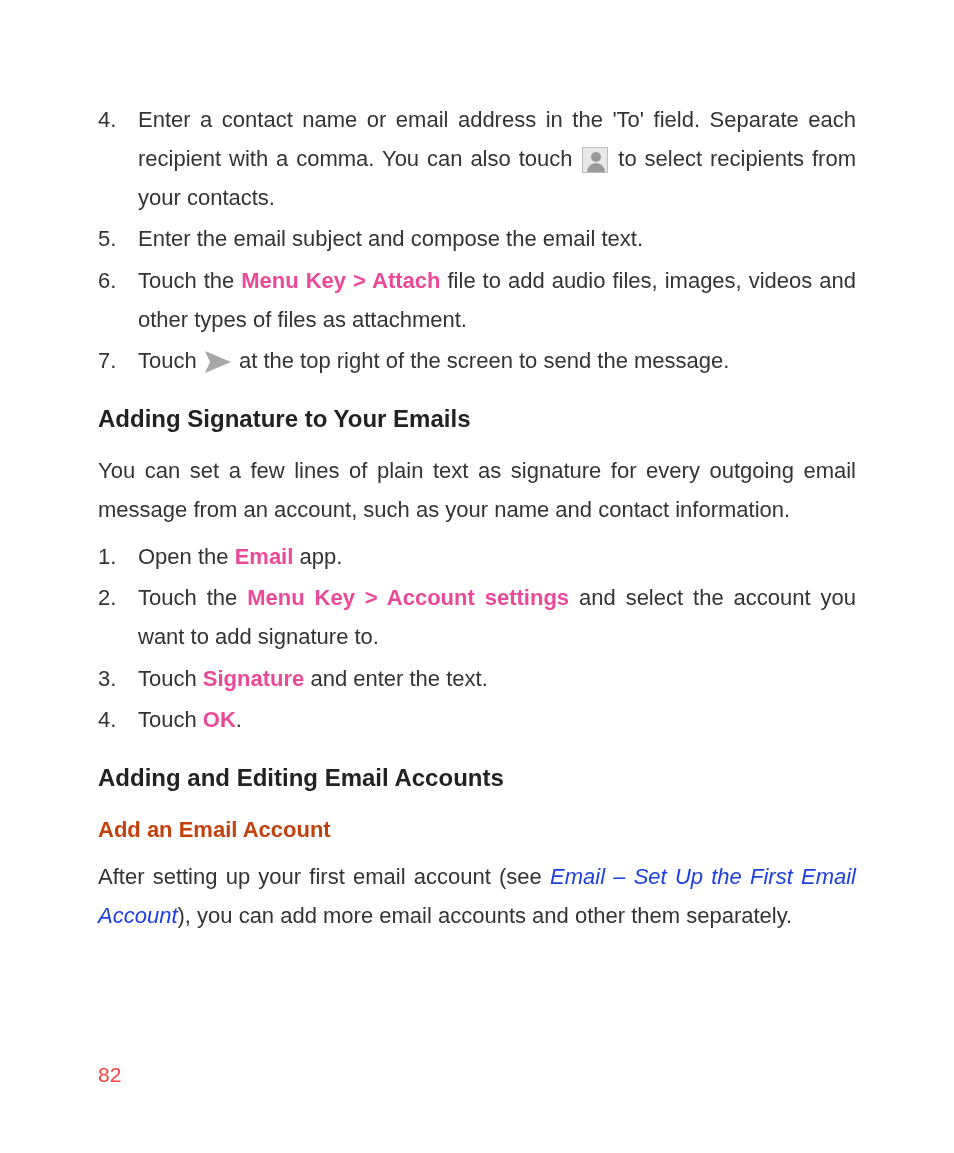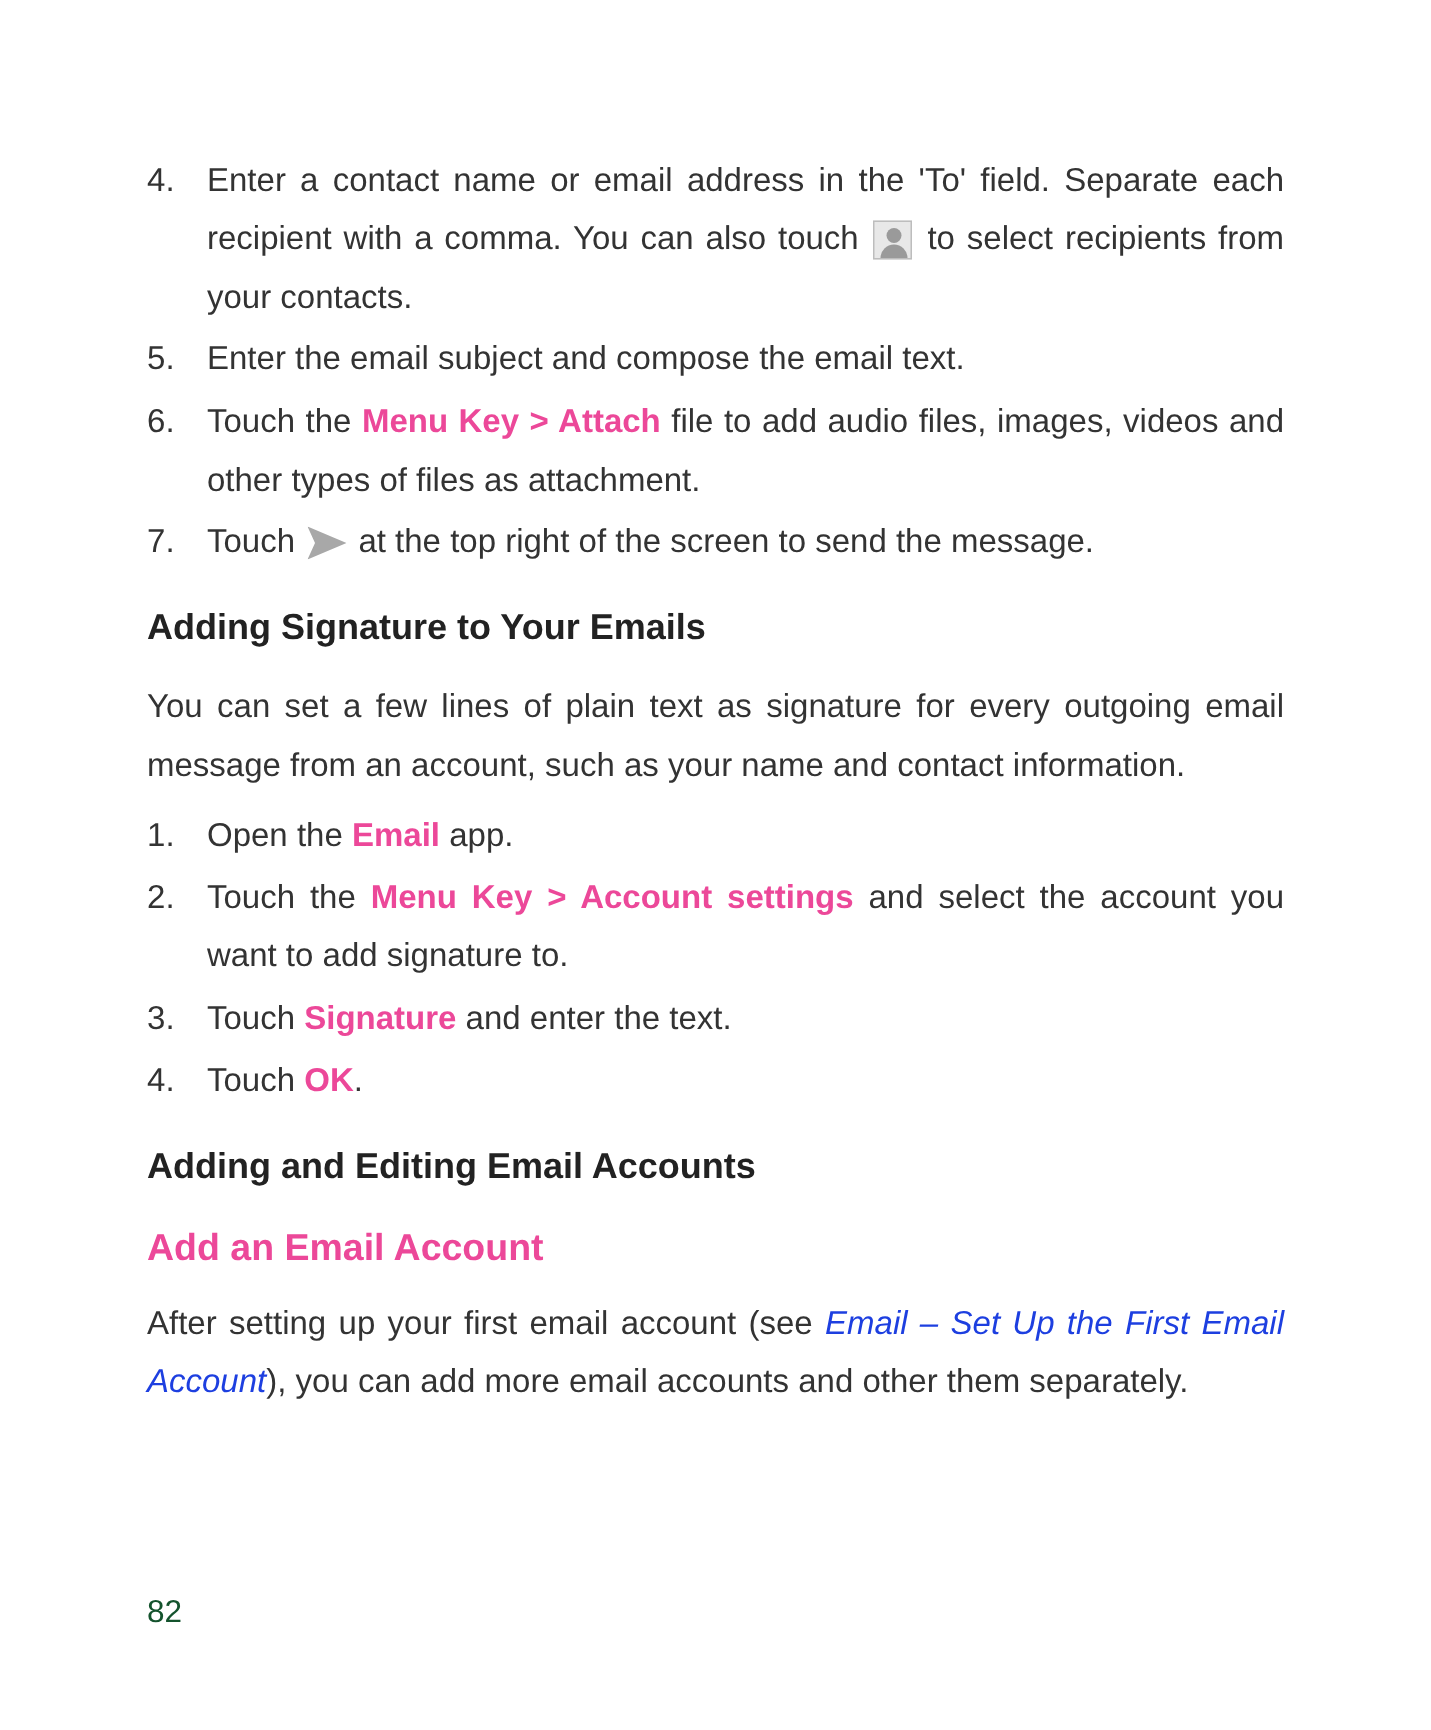--- a/index.html
+++ b/index.html
@@ -28,34 +28,34 @@
       top: 0;
     }
     .justify { text-align: justify; }
     h1 {
       font-size: 24px;
       font-weight: bold;
       color: #222;
       margin: 18px 0 10px 0;
     }
     h2 {
-      font-size: 25px;
+      font-size: 22px;
       font-weight: bold;
-      color: #ec4899;
+      color: #c2410c;
       margin: 10px 0 8px 0;
     }
     .para { margin: 6px 0 8px 0; }
     strong { font-weight: bold; color: #ec4899; }
     .link { color: #1d3fe0; font-style: italic; }
     .page-num {
       position: absolute;
       left: 98px;
       bottom: 60px;
       font-size: 21px;
-      color: #14532d;
+      color: #ef4444;
     }
     .contact-icon {
       display: inline-block;
       width: 26px; height: 26px;
       background: #e8e8e8;
       border: 1px solid #bdbdbd;
       vertical-align: middle;
       position: relative;
       margin: 0 2px;
     }

